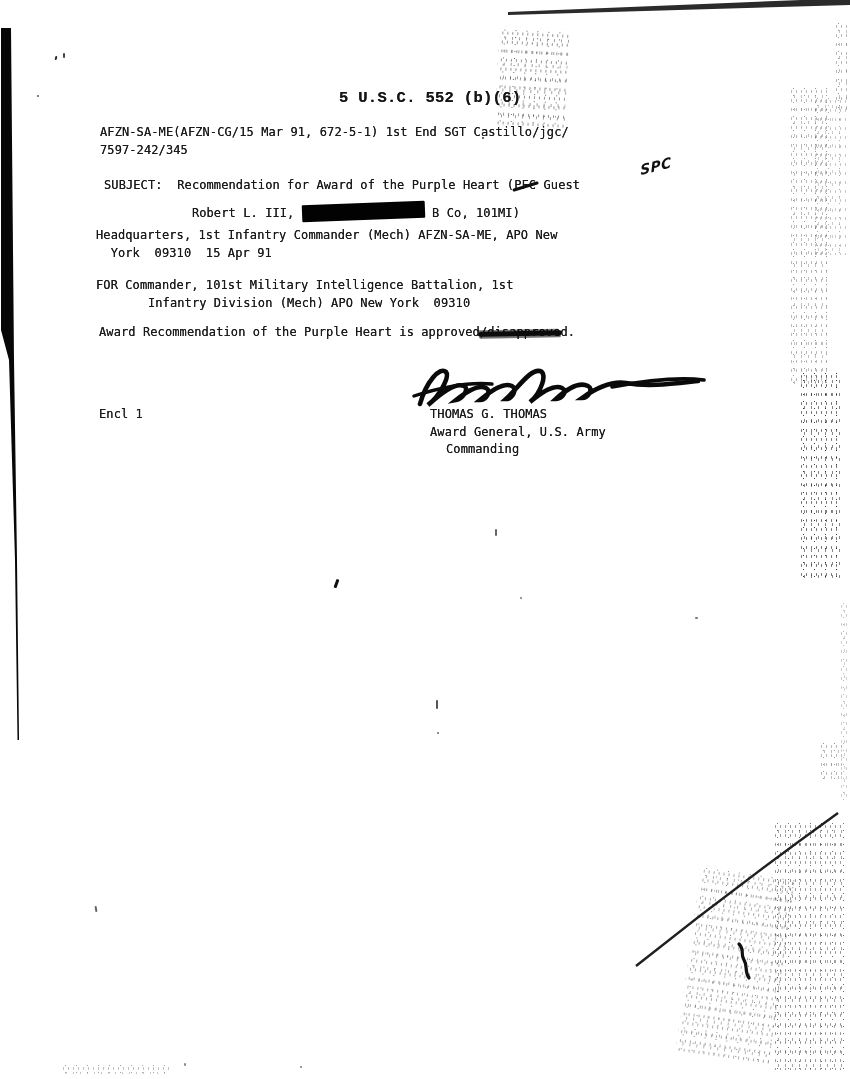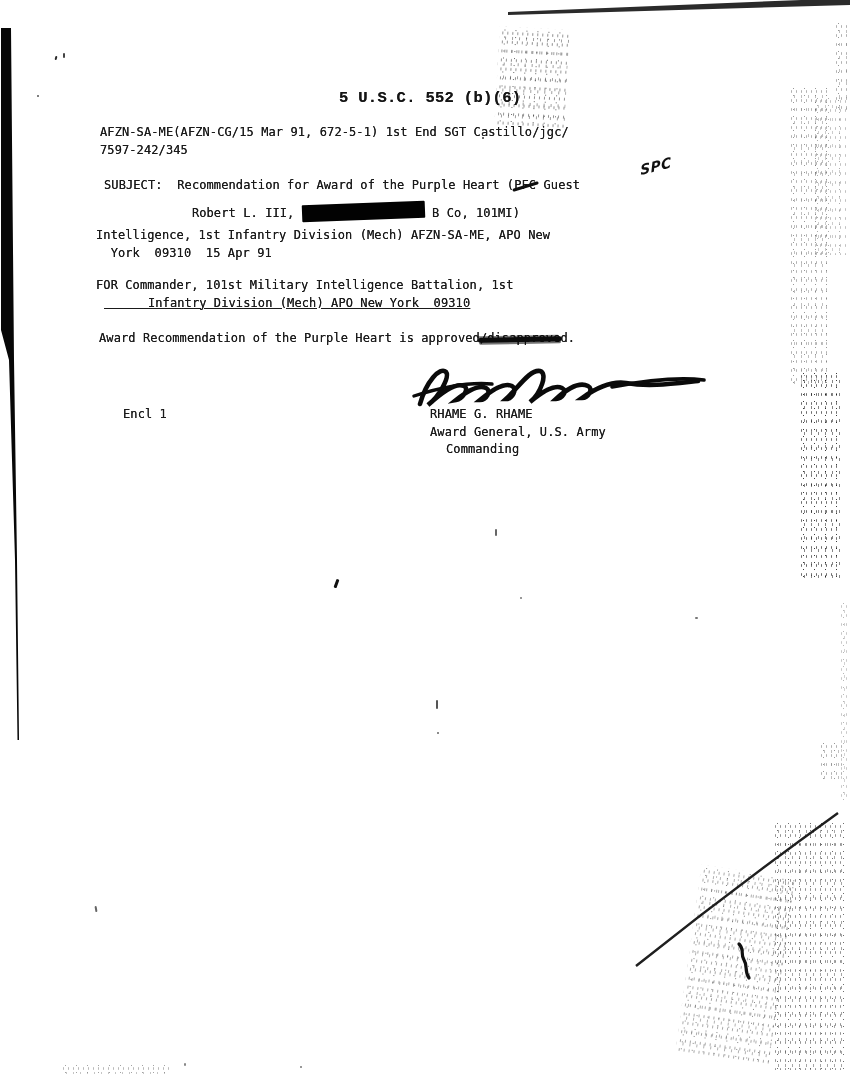--- a/index.html
+++ b/index.html
@@ -25,21 +25,21 @@
   }
   .crossed{position:relative;display:inline-block;}
   .crossed::after{
     content:"";position:absolute;left:-10%;top:48%;width:122%;height:2.6px;
     background:#101010;transform:rotate(-17deg);border-radius:2px;
   }
   .redaction{
     display:inline-block;width:123px;height:17px;background:#020202;
     transform:rotate(-2.2deg);vertical-align:-3px;border-radius:1px;
   }
-  .struck{position:relative;display:inline-block;margin-top:6px;}
+  .struck{position:relative;display:inline-block;}
   .struck::after{
     content:"";position:absolute;left:-2%;top:40%;width:104%;height:5px;
     background:#0c0c0c;transform:rotate(-1.2deg);border-radius:3px;
     box-shadow:0 3px 0 -1px rgba(0,0,0,0.55), -2px -3px 0 -1.5px rgba(0,0,0,0.5);
   }
   .artifact-svg{position:absolute;left:0;top:0;pointer-events:none;}
   .noise{
     position:absolute;
     background-image:
       radial-gradient(rgba(0,0,0,0.8) 0.7px, transparent 1px),
@@ -90,36 +90,36 @@
 
   <div class="stamp">5 U.S.C. 552 (b)(6)</div>
 
   <div class="mono-line" style="left:100px;top:124px;">AFZN-SA-ME(AFZN-CG/15 Mar 91, 672-5-1) 1st End SGT Castillo/jgc/</div>
   <div class="mono-line" style="left:100px;top:141.5px;">7597-242/345</div>
 
   <div class="mono-line" style="left:104px;top:177px;"><span>SUBJECT:  Recommendation for Award of the Purple Heart (</span><span class="crossed">PFC</span><span> Guest</span></div>
   <div class="handwritten-rank">SPC</div>
   <div class="mono-line" style="left:104px;top:194.5px;margin-top:8px;"><span>            Robert L. III, </span><span class="redaction"></span><span> B Co, 101MI)</span></div>
 
-  <div class="mono-line" style="left:96px;top:227px;">Intelligence, 1st Infantry Division (Mech) AFZN-SA-ME, APO New</div>
+  <div class="mono-line" style="left:96px;top:227px;">Headquarters, 1st Infantry Commander (Mech) AFZN-SA-ME, APO New</div>
   <div class="mono-line" style="left:96px;top:244.5px;">  York  09310  15 Apr 91</div>
 
   <div class="mono-line" style="left:96px;top:277px;">FOR Commander, 101st Military Intelligence Battalion, 1st</div>
-  <div class="mono-line" style="left:104px;top:294.5px;text-decoration:underline;">      Infantry Division (Mech) APO New York  09310</div>
+  <div class="mono-line" style="left:104px;top:294.5px;">      Infantry Division (Mech) APO New York  09310</div>
 
   <div class="mono-line" style="left:99px;top:324px;"><span>Award Recommendation of the Purple Heart is approved</span><span class="struck">/disapprove</span><span>d.</span></div>
 
-  <div class="mono-line" style="left:99px;top:406px;margin-left:24px;">Encl 1</div>
+  <div class="mono-line" style="left:99px;top:406px;">Encl 1</div>
 
   <svg class="sig-svg" width="300" height="58" viewBox="0 0 300 58">
     <path d="M8 44 C 14 22, 28 6, 34 12 C 38 17, 27 37, 16 45 C 28 34, 44 22, 52 26 C 58 29, 50 39, 44 40
              C 54 32, 66 24, 74 28 C 80 31, 74 40, 68 40 C 80 30, 92 22, 100 26 C 106 29, 100 39, 94 39
              C 106 28, 118 9, 128 11 C 136 13, 129 33, 118 42 C 130 32, 142 24, 150 28 C 156 31, 150 39, 144 39
              C 156 28, 168 22, 176 26 C 182 29, 176 38, 170 38 C 184 28, 200 21, 214 23 C 236 27, 258 24, 286 21" stroke="#0a0a0a" stroke-width="4.6" fill="none" stroke-linecap="round"></path>
     <path d="M2 36 C 30 27, 58 22, 80 24" stroke="#0a0a0a" stroke-width="3.4" fill="none" stroke-linecap="round"></path>
     <path d="M200 27 C 236 20, 268 17, 292 20" stroke="#0a0a0a" stroke-width="3.6" fill="none" stroke-linecap="round"></path>
   </svg>
 
-  <div class="mono-line" style="left:430px;top:406px;">RHAME G. RHAME</div>
+  <div class="mono-line" style="left:430px;top:406px;">THOMAS G. THOMAS</div>
   <div class="mono-line" style="left:430px;top:423.5px;">Award General, U.S. Army</div>
   <div class="mono-line" style="left:446px;top:441px;">Commanding</div>
 
 </div>
 
 </body></html>

